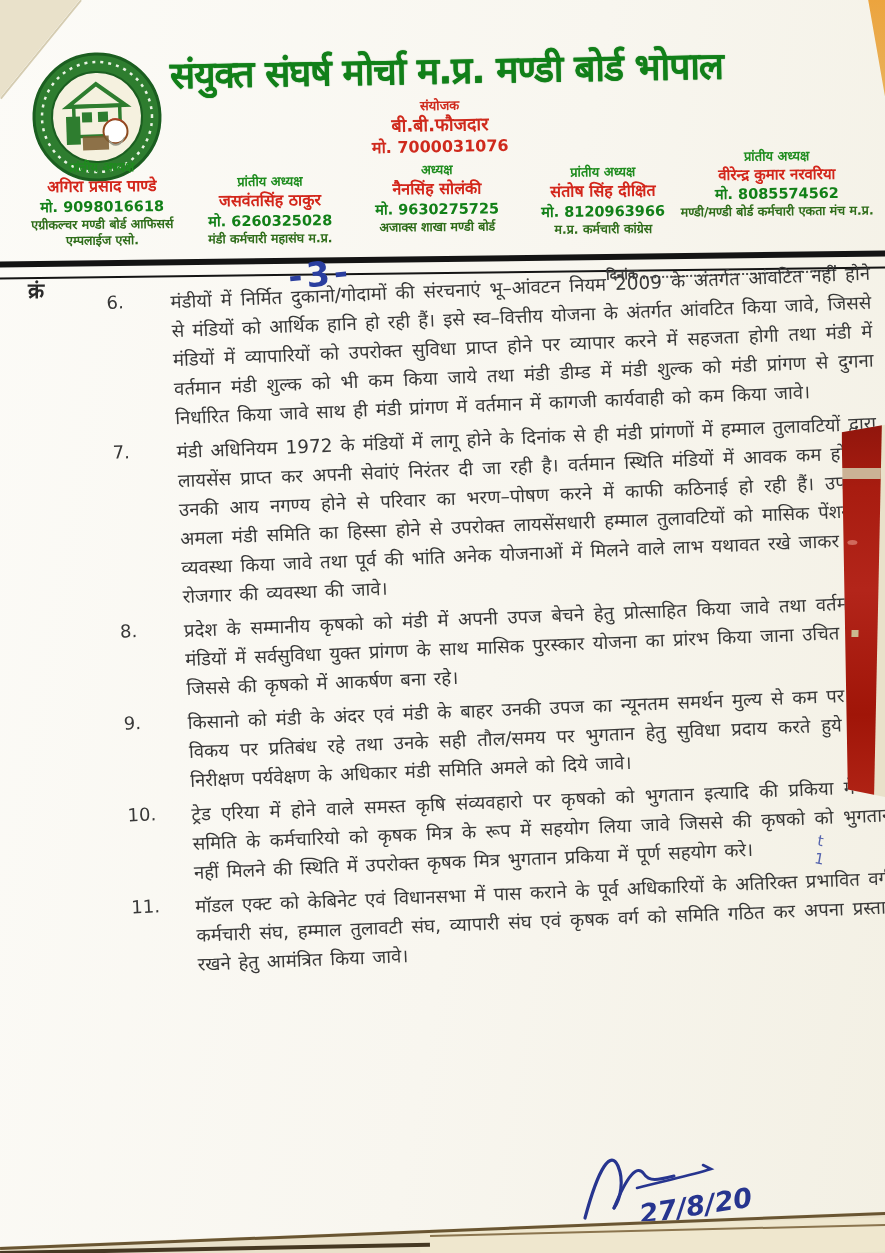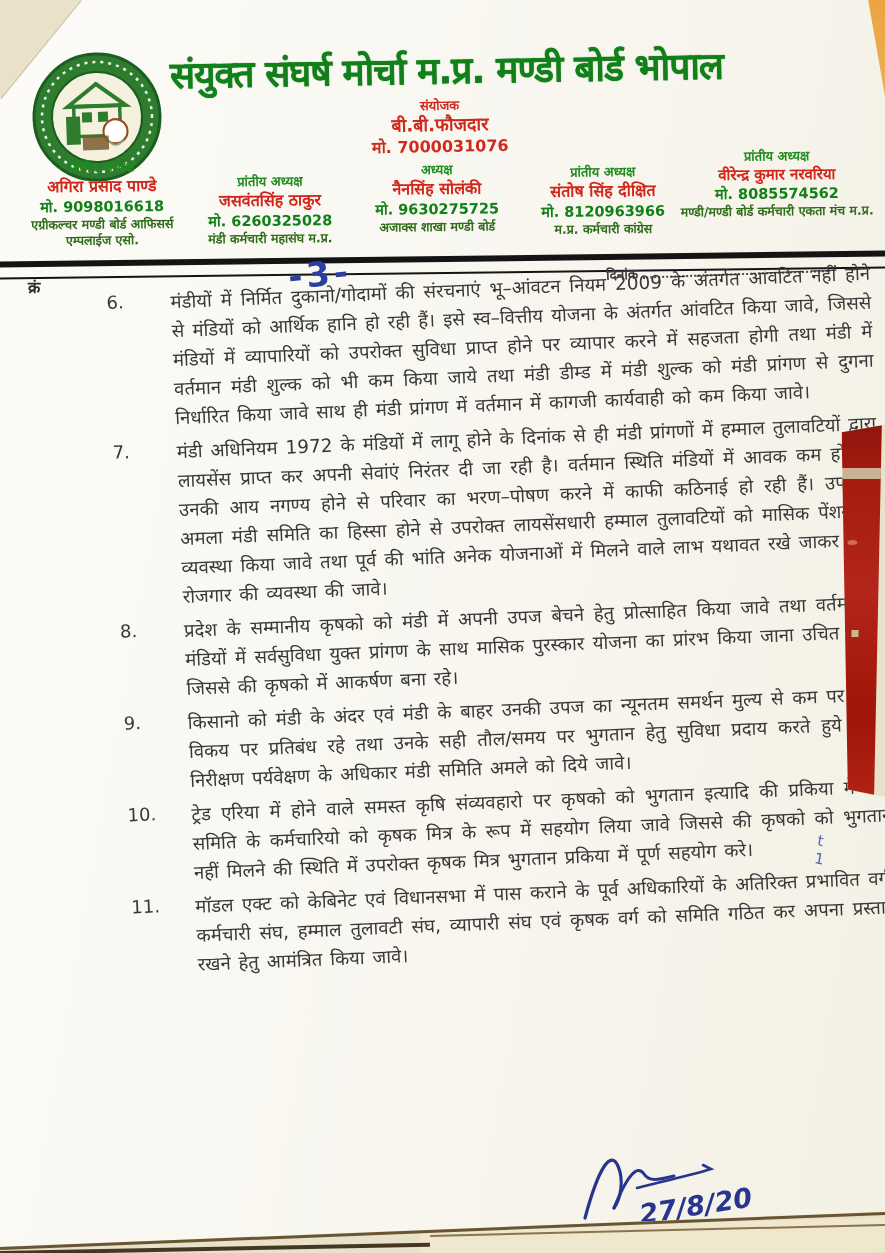--- a/index.html
+++ b/index.html
@@ -50,21 +50,21 @@
   .c1{width:180px;margin-top:6px;}
   .c2{width:156px;margin-top:22px;}
   .c3{width:178px;margin-top:12px;}
   .c4{width:154px;margin-top:16px;}
   .c5{width:194px;margin-top:2px;}
   .c5 .name{font-size:15px;}
 
   .rule{position:absolute;left:-6px;top:256px;width:900px;height:10px;
     border-top:6px solid #141414;border-bottom:2px solid #141414;transform:rotate(-0.7deg);}
 
-  .serial{position:absolute;left:28px;top:276px;font-size:16px;font-weight:bold;color:#2a2a2a;}
+  .serial{position:absolute;left:28px;top:276px;font-size:21px;font-weight:bold;color:#2a2a2a;}
   .page-num{position:absolute;left:288px;top:254px;font-size:34px;font-weight:bold;color:#2b3f9f;
     letter-spacing:4px;transform:rotate(-5deg);}
   .date-line{position:absolute;left:606px;top:262px;font-size:13.5px;font-weight:bold;color:#3c3c3c;
     transform:rotate(-2deg);white-space:nowrap;}
   .date-line .dots{display:inline-block;width:185px;border-bottom:2px dotted #4a4a4a;height:11px;vertical-align:baseline;}
 
   
   .body-block{position:absolute;left:106px;top:290px;width:764px;
     transform:rotate(-2.35deg);transform-origin:0 0;color:#383838;}
   .item{display:flex;margin-bottom:5px;}

